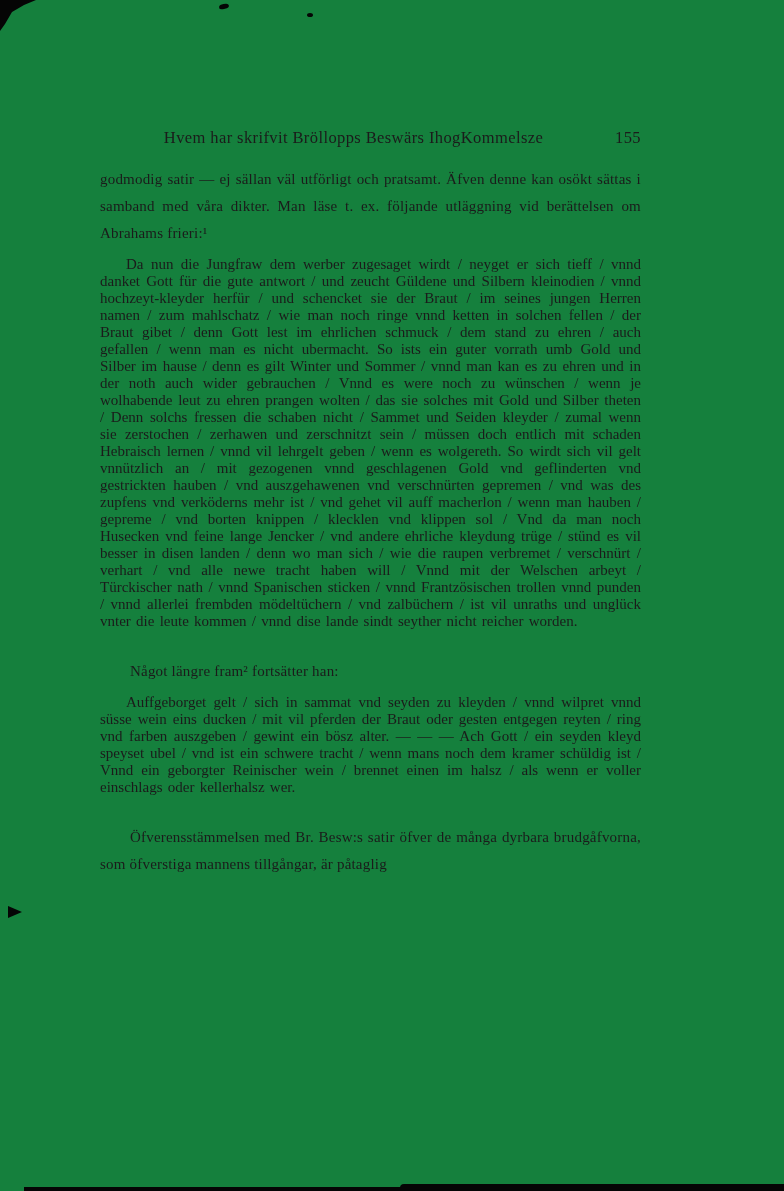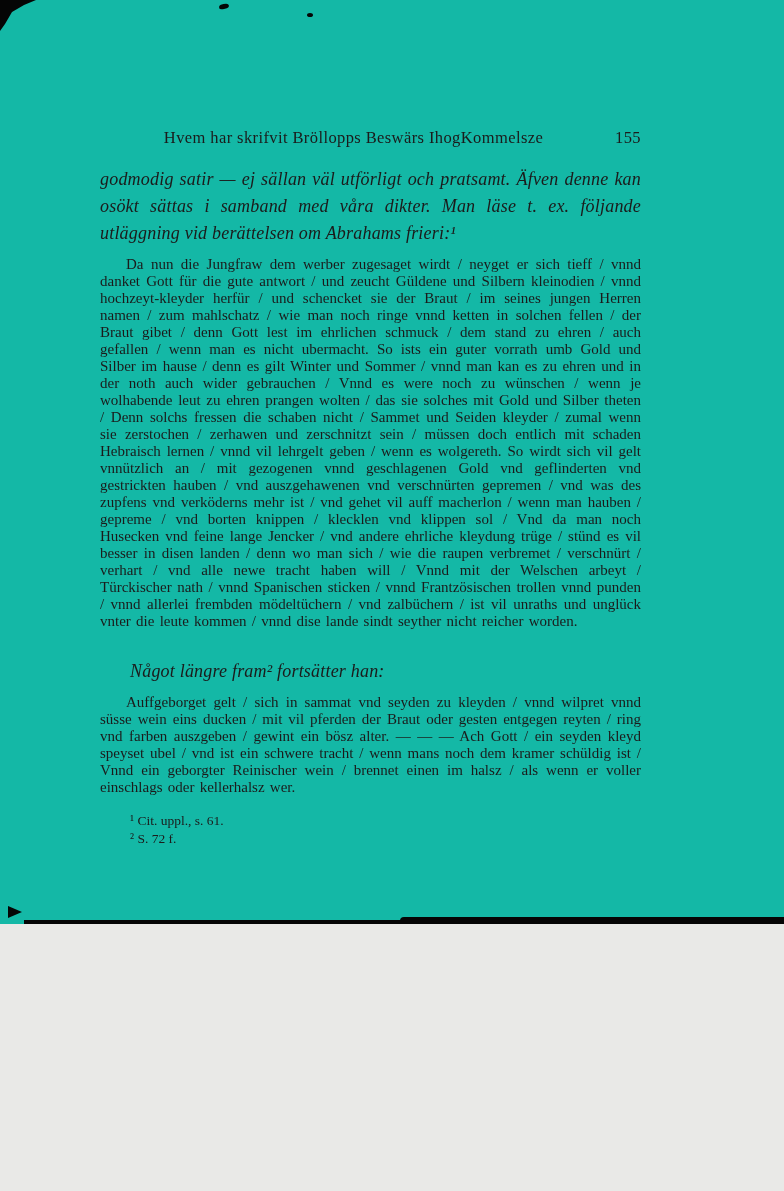--- a/index.html
+++ b/index.html
@@ -3,22 +3,22 @@
 <meta charset="utf-8">
 <style>
   html, body {
     margin: 0;
     padding: 0;
     background: #e9e9e7;
   }
   .page {
     position: relative;
     width: 784px;
-    height: 924px;
-    background: #14b8a6;
+    height: 1191px;
+    background: #15803d;
     font-family: "Liberation Serif", "DejaVu Serif", serif;
     color: #1b1b1b;
     overflow: hidden;
     margin: 0 auto;
   }
   .content {
     position: absolute;
     left: 100px;
     top: 128px;
     width: 541px;
@@ -35,24 +35,23 @@
     text-align: center;
     padding-right: 34px;
   }
   .page-number {
     position: absolute;
     right: 0;
     top: 0;
   }
   p { margin: 0; text-align: justify; }
   .main-para {
-    font-size: 18px;
+    font-size: 15px;
     line-height: 27px;
     letter-spacing: 0.2px;
-    font-style: italic;
   }
   .indent { text-indent: 30px; margin-top: 28px; }
   .quote {
     font-size: 15px;
     line-height: 17px;
     text-indent: 26px;
     word-spacing: 1.5px;
     margin: 9px 0 9px 0;
   }
   .footnotes {
@@ -109,20 +108,17 @@
     </div>
 
     <p class="main-para">godmodig satir — ej sällan väl utförligt och pratsamt. Äfven denne kan osökt sättas i samband med våra dikter. Man läse t. ex. följande utläggning vid berättelsen om Abrahams frieri:¹</p>
 
     <p class="quote">Da nun die Jungfraw dem werber zugesaget wirdt / neyget er sich tieff / vnnd danket Gott für die gute antwort / und zeucht Güldene und Silbern kleinodien / vnnd hochzeyt-kleyder herfür / und schencket sie der Braut / im seines jungen Herren namen / zum mahlschatz / wie man noch ringe vnnd ketten in solchen fellen / der Braut gibet / denn Gott lest im ehrlichen schmuck / dem stand zu ehren / auch gefallen / wenn man es nicht ubermacht. So ists ein guter vorrath umb Gold und Silber im hause / denn es gilt Winter und Sommer / vnnd man kan es zu ehren und in der noth auch wider gebrauchen / Vnnd es were noch zu wünschen / wenn je wolhabende leut zu ehren prangen wolten / das sie solches mit Gold und Silber theten / Denn solchs fressen die schaben nicht / Sammet und Seiden kleyder / zumal wenn sie zerstochen / zerhawen und zerschnitzt sein / müssen doch entlich mit schaden Hebraisch lernen / vnnd vil lehrgelt geben / wenn es wolgereth. So wirdt sich vil gelt vnnützlich an / mit gezogenen vnnd geschlagenen Gold vnd geflinderten vnd gestrickten hauben / vnd auszgehawenen vnd verschnürten gepremen / vnd was des zupfens vnd verköderns mehr ist / vnd gehet vil auff macherlon / wenn man hauben / gepreme / vnd borten knippen / klecklen vnd klippen sol / Vnd da man noch Husecken vnd feine lange Jencker / vnd andere ehrliche kleydung trüge / stünd es vil besser in disen landen / denn wo man sich / wie die raupen verbremet / verschnürt / verhart / vnd alle newe tracht haben will / Vnnd mit der Welschen arbeyt / Türckischer nath / vnnd Spanischen sticken / vnnd Frantzösischen trollen vnnd punden / vnnd allerlei frembden mödeltüchern / vnd zalbüchern / ist vil unraths und unglück vnter die leute kommen / vnnd dise lande sindt seyther nicht reicher worden.</p>
 
     <p class="main-para indent">Något längre fram² fortsätter han:</p>
 
     <p class="quote">Auffgeborget gelt / sich in sammat vnd seyden zu kleyden / vnnd wilpret vnnd süsse wein eins ducken / mit vil pferden der Braut oder gesten entgegen reyten / ring vnd farben auszgeben / gewint ein bösz alter. — — — Ach Gott / ein seyden kleyd speyset ubel / vnd ist ein schwere tracht / wenn mans noch dem kramer schüldig ist / Vnnd ein geborgter Reinischer wein / brennet einen im halsz / als wenn er voller einschlags oder kellerhalsz wer.</p>
 
+    <p class="main-para indent">Öfverensstämmelsen med Br. Besw:s satir öfver de många dyrbara brudgåfvorna, som öfverstiga mannens tillgångar, är påtaglig</p>
 
-    <div class="footnotes">
-      <div>¹ Cit. uppl., s. 61.</div>
-      <div>² S. 72 f.</div>
-    </div>
 
   </div>
 </div>
 
 </body></html>

